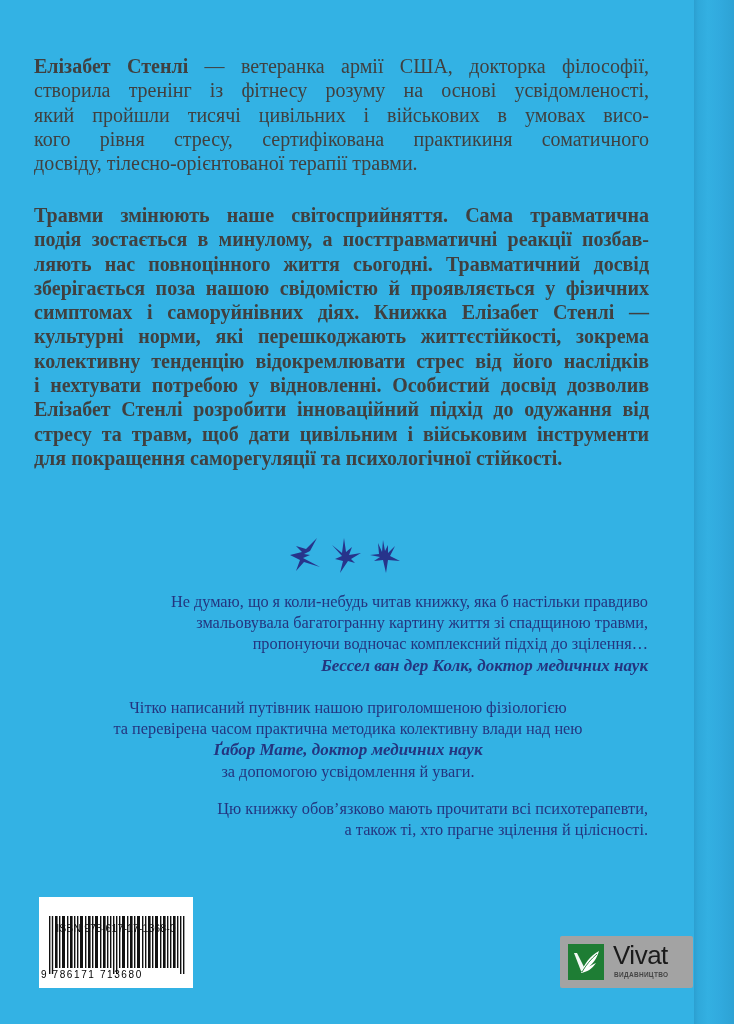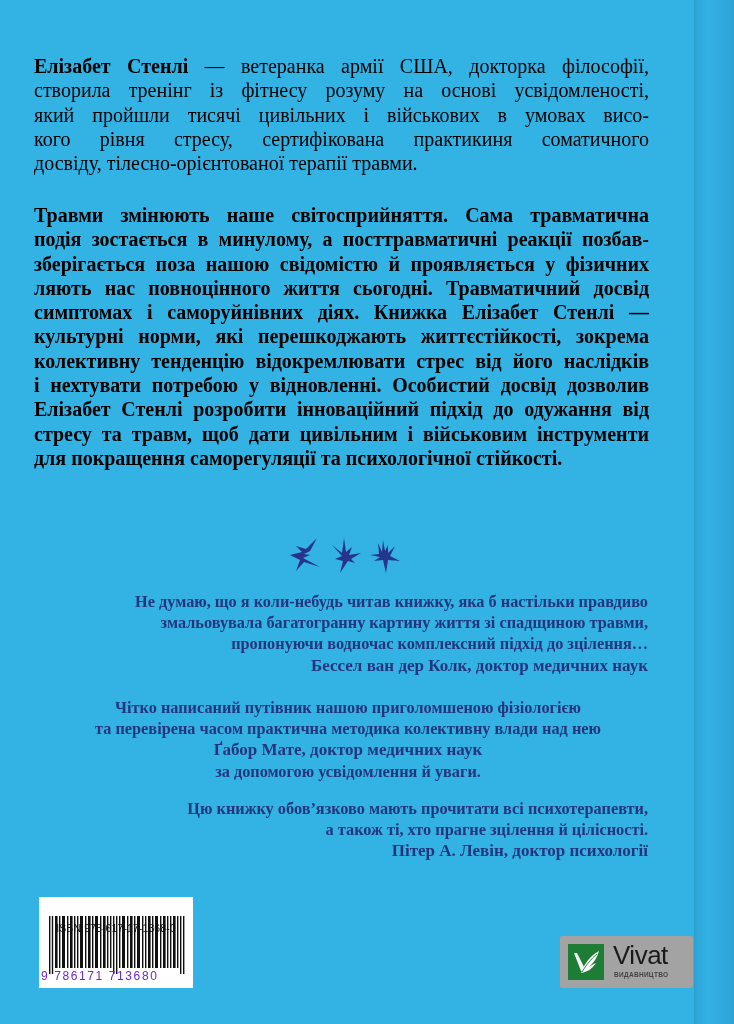--- a/index.html
+++ b/index.html
@@ -8,21 +8,21 @@
     position: relative;
     background: #33b2e4;
     font-family: "Liberation Serif", "DejaVu Serif", serif;
   }
   .spine {
     position: absolute; top: 0; right: 0; width: 40px; height: 1024px;
     background: linear-gradient(to right, #2c9fd0 0px, #2fa8da 4px, #33b0e2 14px, #31aade 26px, #2da2d4 40px);
   }
   .para {
     position: absolute; left: 34px; width: 615px;
-    color: #000000;
+    color: #404040;
     font-size: 20px;
   }
   .para .line {
     display: block;
     height: 24.3px;
     line-height: 24.3px;
     white-space: nowrap;
     text-align: justify;
     text-align-last: justify;
   }
@@ -34,22 +34,22 @@
   .stars {
     position: absolute; left: 284px; top: 533px; width: 130px; height: 42px;
   }
 
   .quote {
     position: absolute; right: 86px; width: 600px;
     color: #24357f;
     font-size: 16.3px;
     text-align: right;
   }
-  .quote .qline { display: block; height: 21.2px; line-height: 21.2px; white-space: nowrap; font-weight: bold; }
-  .quote .author { font-weight: bold; font-size: 17px; }
+  .quote .qline { display: block; height: 21.2px; line-height: 21.2px; white-space: nowrap; }
+  .quote .author { font-style: italic; font-weight: bold; font-size: 17px; }
   #q1 { top: 591px; }
   #q2 { top: 697px; text-align: center; }
   #q3 { top: 798px; }
 
   .isbn-box {
     position: absolute; left: 39px; top: 897px; width: 154px; height: 91px;
     background: #ffffff;
   }
   .isbn-label {
     position: absolute; left: 0; top: 3px; width: 154px; text-align: center;
@@ -57,21 +57,21 @@
     font-size: 10.5px; color: #111;
     letter-spacing: 0.1px;
     margin-top: 22px;
   }
   .barcode {
     position: absolute; left: 10px; top: 19px; width: 138px; height: 58px;
   }
   .isbn-digits {
     position: absolute; left: 2px; top: 72px; width: 146px;
     font-family: "Liberation Sans", "DejaVu Sans", sans-serif;
-    font-size: 12px; color: #6d28d9; letter-spacing: 1.6px;
+    font-size: 10px; color: #000000; letter-spacing: 1.6px;
     white-space: nowrap;
   }
 
   .vivat-box {
     position: absolute; left: 560px; top: 936px; width: 133px; height: 52px;
     background: #a3a3a3;
     border-radius: 2px;
   }
   .vivat-icon {
     position: absolute; left: 8px; top: 8px; width: 36px; height: 36px;
@@ -96,22 +96,22 @@
   <span class="line"><span class="bold">Елізабет Стенлі</span><span> — ветеранка армії США, докторка філософії,</span></span>
   <span class="line">створила тренінг із фітнесу розуму на основі усвідомленості,</span>
   <span class="line">який пройшли тисячі цивільних і військових в умовах висо-</span>
   <span class="line">кого рівня стресу, сертифікована практикиня соматичного</span>
   <span class="line last">досвіду, тілесно-орієнтованої терапії травми.</span>
 </div>
 
 <div class="para" id="p2">
   <span class="line">Травми змінюють наше світосприйняття. Сама травматична</span>
   <span class="line">подія зостається в минулому, а посттравматичні реакції позбав-</span>
+  <span class="line">ляють нас повноцінного життя сьогодні. Травматичний досвід</span>
   <span class="line">зберігається поза нашою свідомістю й проявляється у фізичних</span>
-  <span class="line">ляють нас повноцінного життя сьогодні. Травматичний досвід</span>
   <span class="line">симптомах і саморуйнівних діях. Книжка Елізабет Стенлі —</span>
   <span class="line">культурні норми, які перешкоджають життєстійкості, зокрема</span>
   <span class="line">колективну тенденцію відокремлювати стрес від його наслідків</span>
   <span class="line">і нехтувати потребою у відновленні. Особистий досвід дозволив</span>
   <span class="line">Елізабет Стенлі розробити інноваційний підхід до одужання від</span>
   <span class="line">стресу та травм, щоб дати цивільним і військовим інструменти</span>
   <span class="line last">для покращення саморегуляції та психологічної стійкості.</span>
 </div>
 
 <svg class="stars" viewBox="0 0 130 42">
@@ -135,21 +135,20 @@
 <div class="quote" id="q2">
   <span class="qline">Чітко написаний путівник нашою приголомшеною фізіологією</span>
   <span class="qline">та перевірена часом практична методика колективну влади над нею</span>
   <span class="qline author">Ґабор Мате, доктор медичних наук</span>
   <span class="qline">за допомогою усвідомлення й уваги.</span>
 </div>
 
 <div class="quote" id="q3">
   <span class="qline">Цю книжку обов’язково мають прочитати всі психотерапевти,</span>
   <span class="qline">а також ті, хто прагне зцілення й цілісності.</span>
-  <span class="qline author">Пітер А. Левін, доктор психології</span>
 </div>
 
 <div class="isbn-box">
   <div class="isbn-label">ISBN 978-617-17-1368-0</div>
   <svg class="barcode" viewBox="0 0 138 58" preserveAspectRatio="none">
     <g fill="#111">
       <rect x="0" y="0" width="1.4" height="58"></rect>
       <rect x="2.8" y="0" width="1.4" height="58"></rect>
       <rect x="6" y="0" width="2.6" height="52"></rect>
       <rect x="10" y="0" width="1.4" height="52"></rect>

